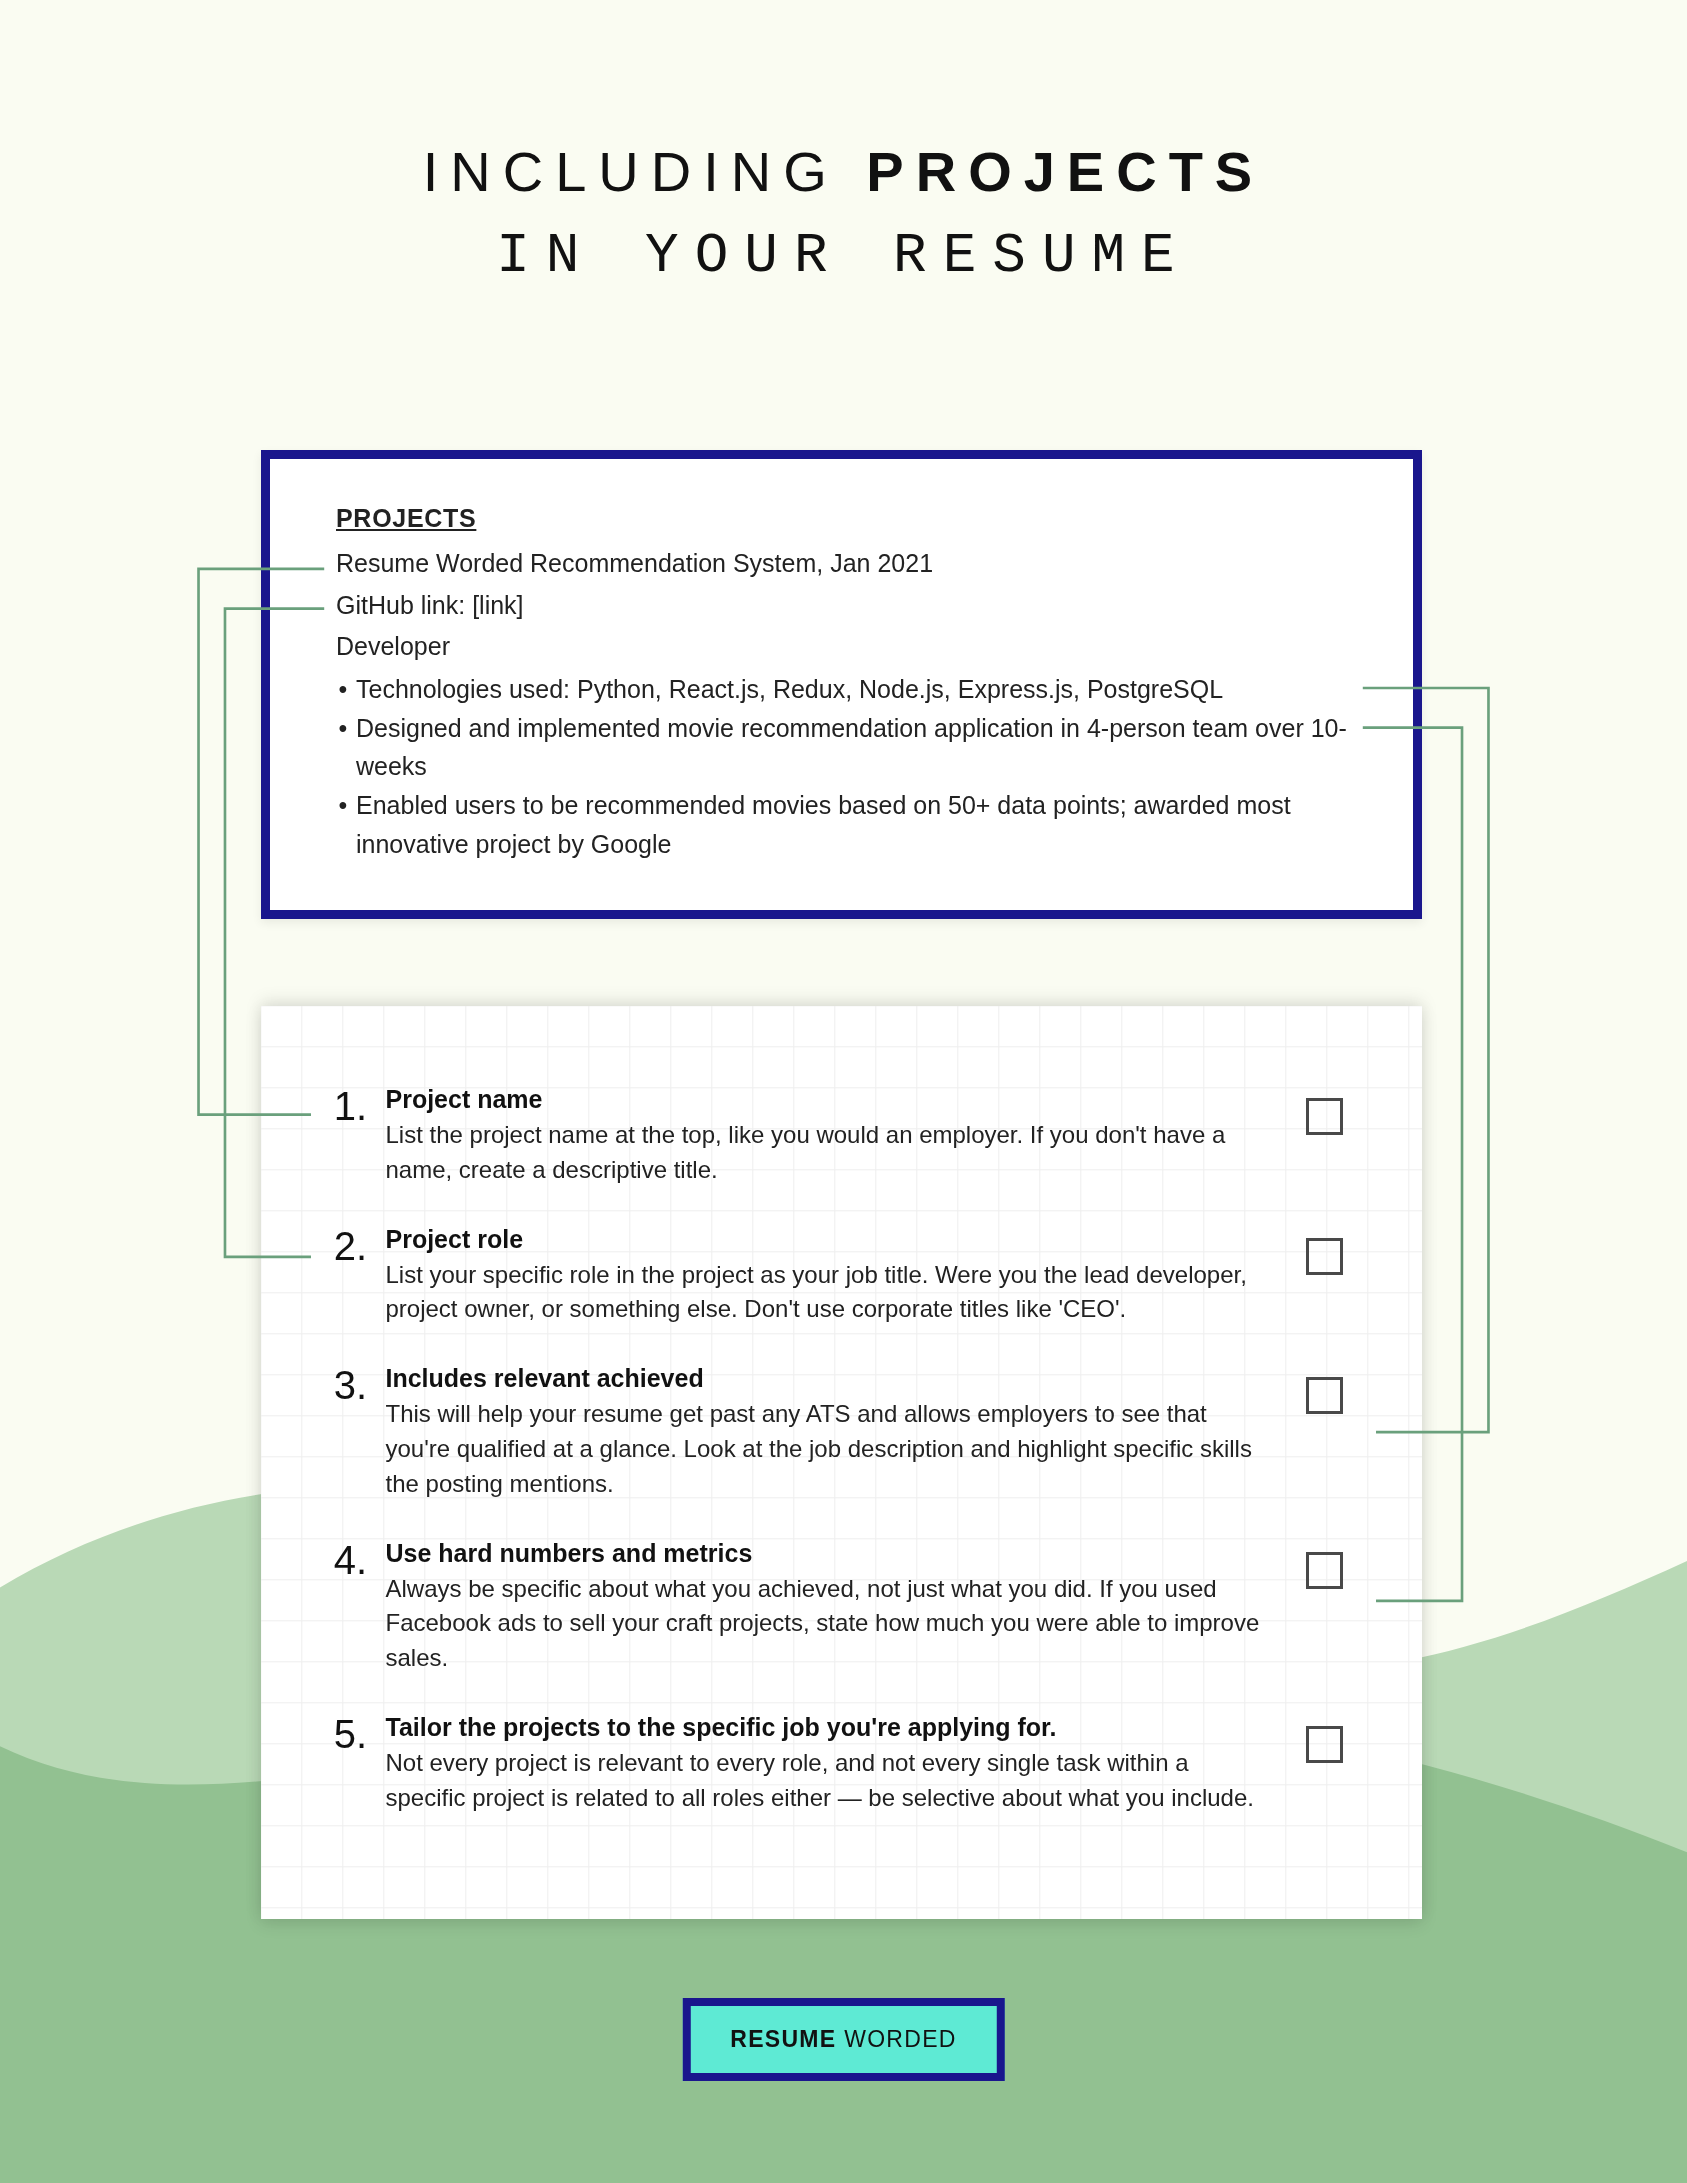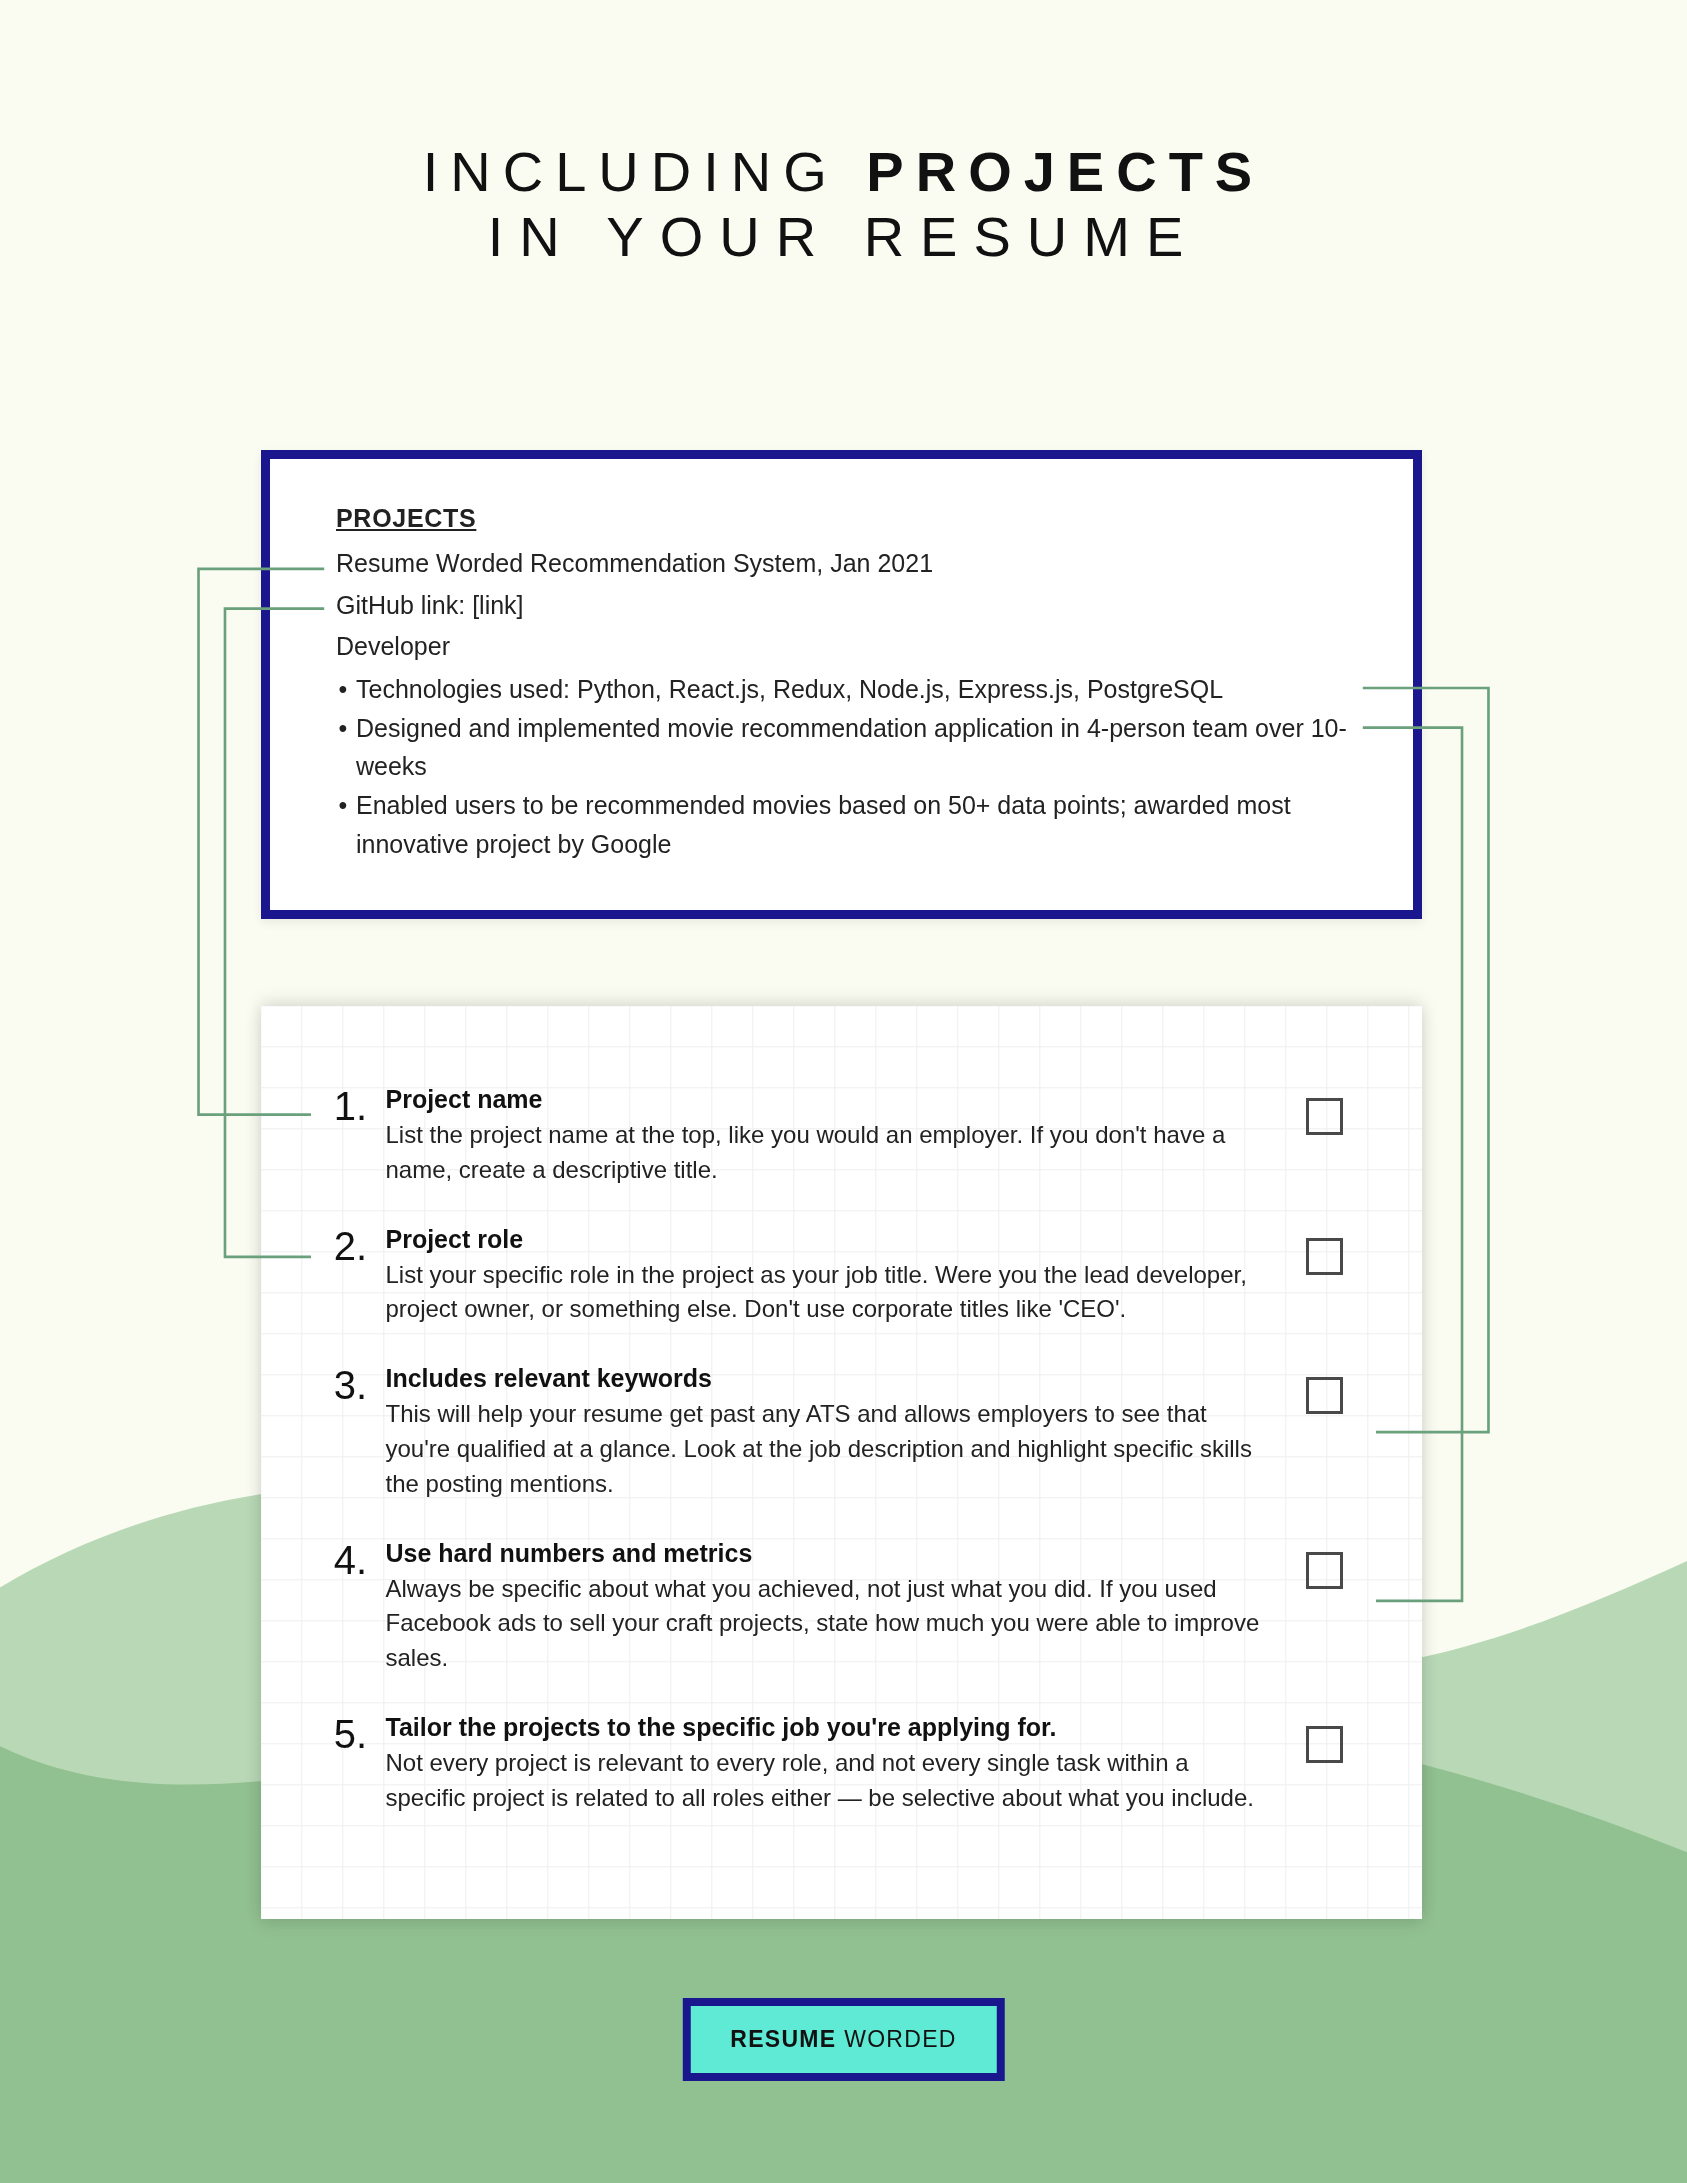--- a/index.html
+++ b/index.html
@@ -28,21 +28,23 @@
     color: #111;
   }
   .title-line {
     font-size: 56px;
     font-weight: 300;
   }
   .title-line .bold { font-weight: 800; letter-spacing: 12px;}
   .title-line2 {
     font-size: 56px;
     font-weight: 300;
+    margin-top: 20px;
     letter-spacing: 16px;
+    font-family: Liberation Mono, monospace;
   }
 
   .example-card {
     position: absolute;
     top: 450px;
     left: 261px;
     width: 1161px;
     background: #fff;
     border: 9.3px solid #1a168d;
     padding: 40px 66px 46px 66px;
@@ -183,21 +185,21 @@
         <div class="text">
           <div class="item-title">Project role</div>
           <div class="item-body">List your specific role in the project as your job title. Were you the lead developer, project owner, or something else. Don't use corporate titles like 'CEO'.</div>
         </div>
         <div class="box"></div>
       </div>
 
       <div class="check-item">
         <div class="num">3.</div>
         <div class="text">
-          <div class="item-title">Includes relevant keywords</div>
+          <div class="item-title">Includes relevant achieved</div>
           <div class="item-body">This will help your resume get past any ATS and allows employers to see that you're qualified at a glance. Look at the job description and highlight specific skills the posting mentions.</div>
         </div>
         <div class="box"></div>
       </div>
 
       <div class="check-item">
         <div class="num">4.</div>
         <div class="text">
           <div class="item-title">Use hard numbers and metrics</div>
           <div class="item-body">Always be specific about what you achieved, not just what you did. If you used Facebook ads to sell your craft projects, state how much you were able to improve sales.</div>

